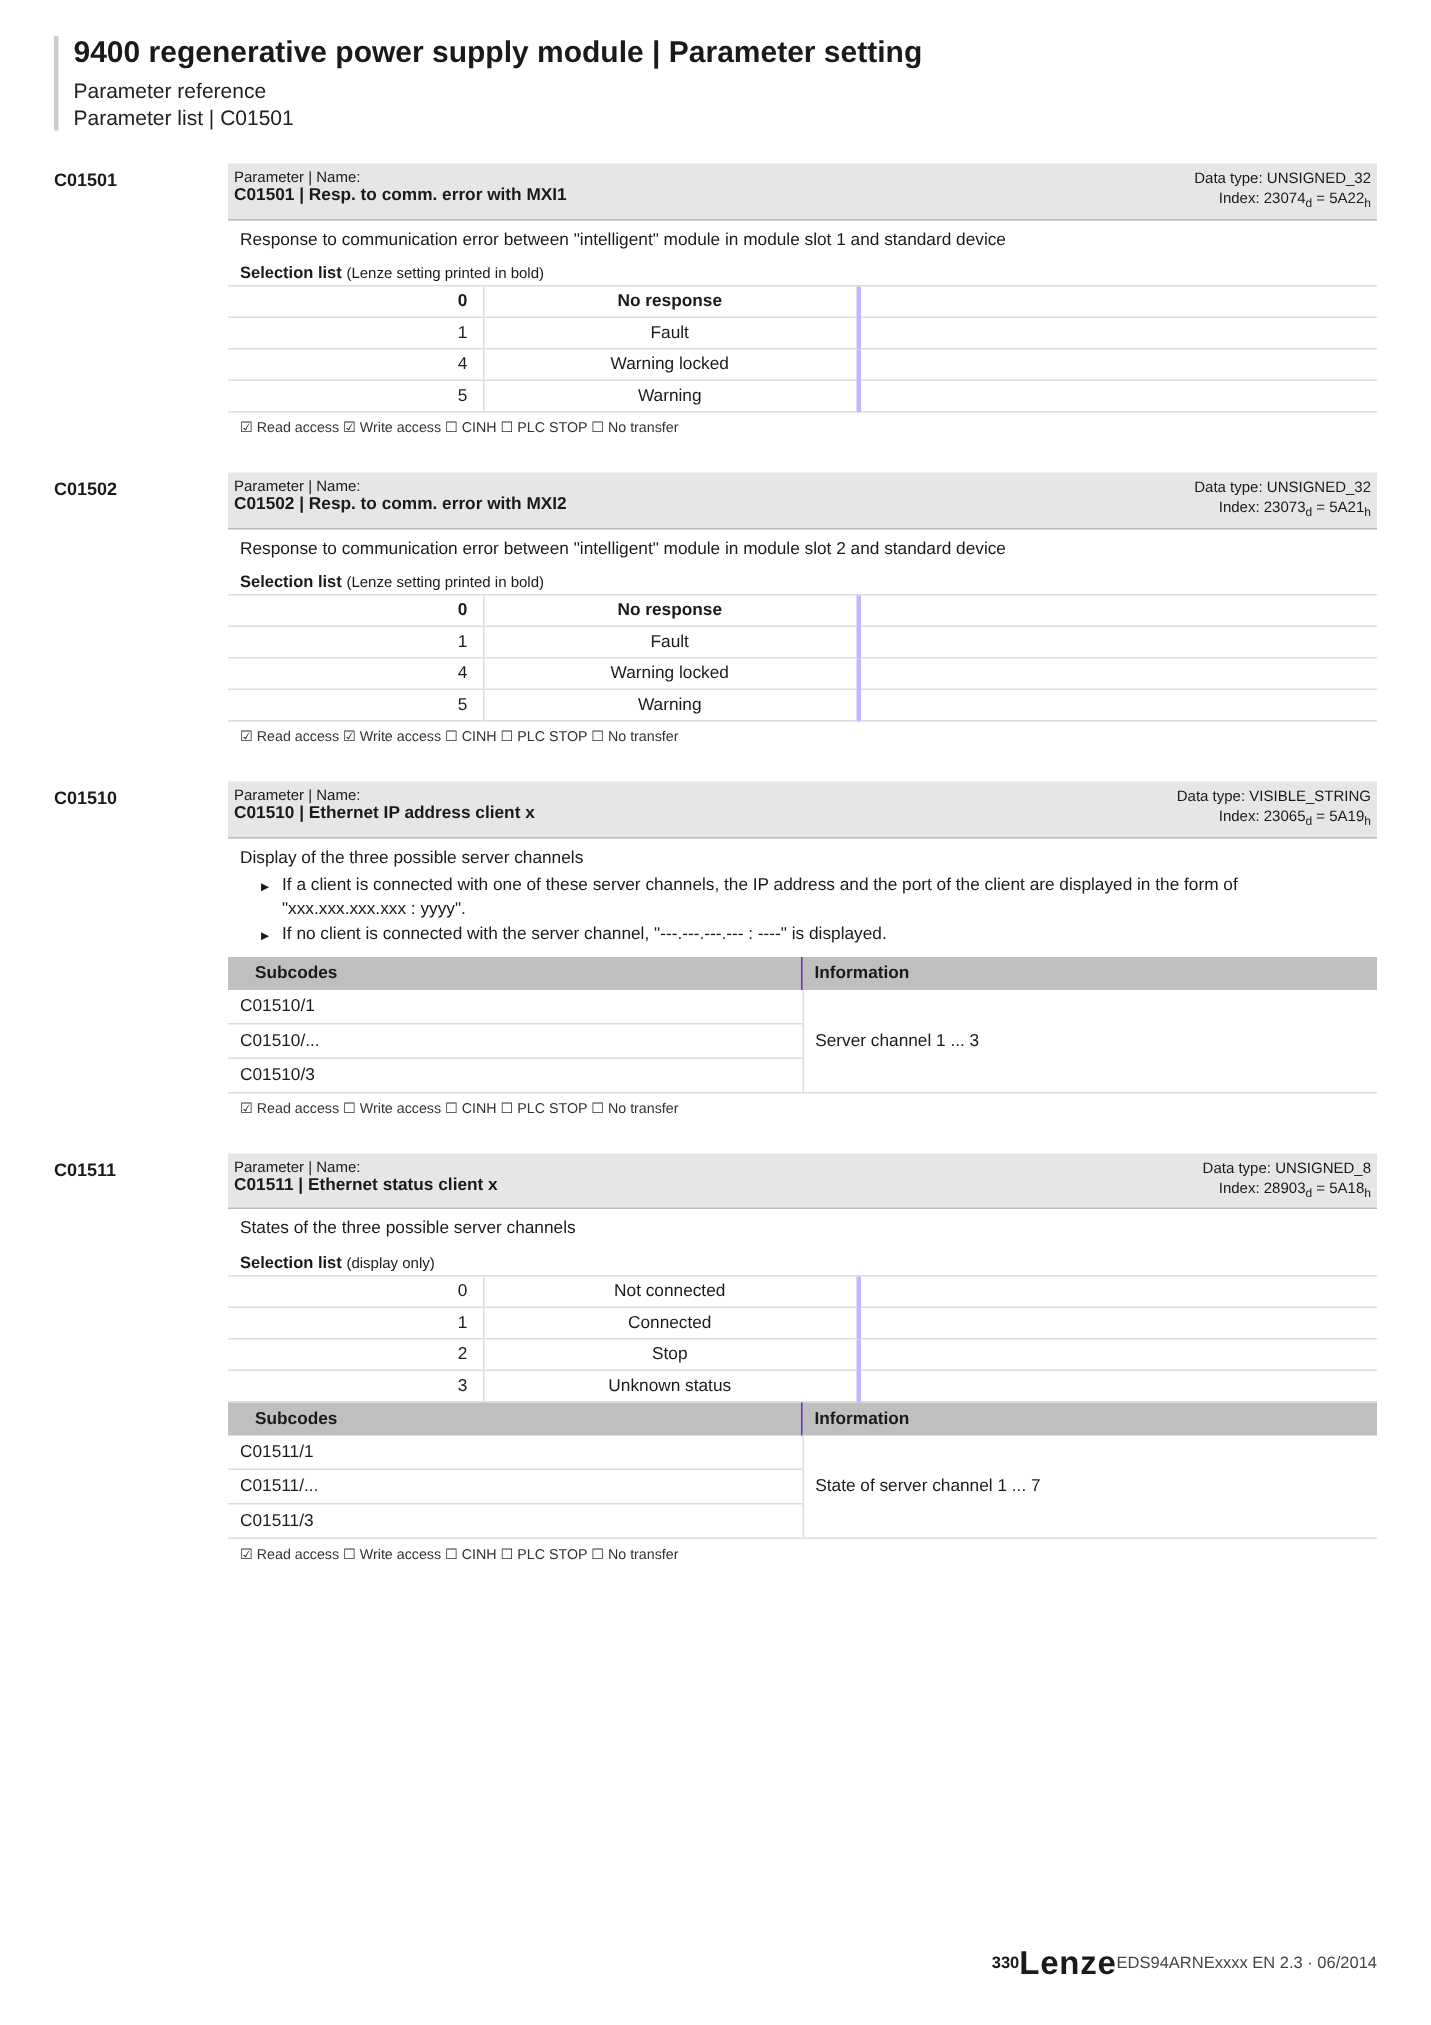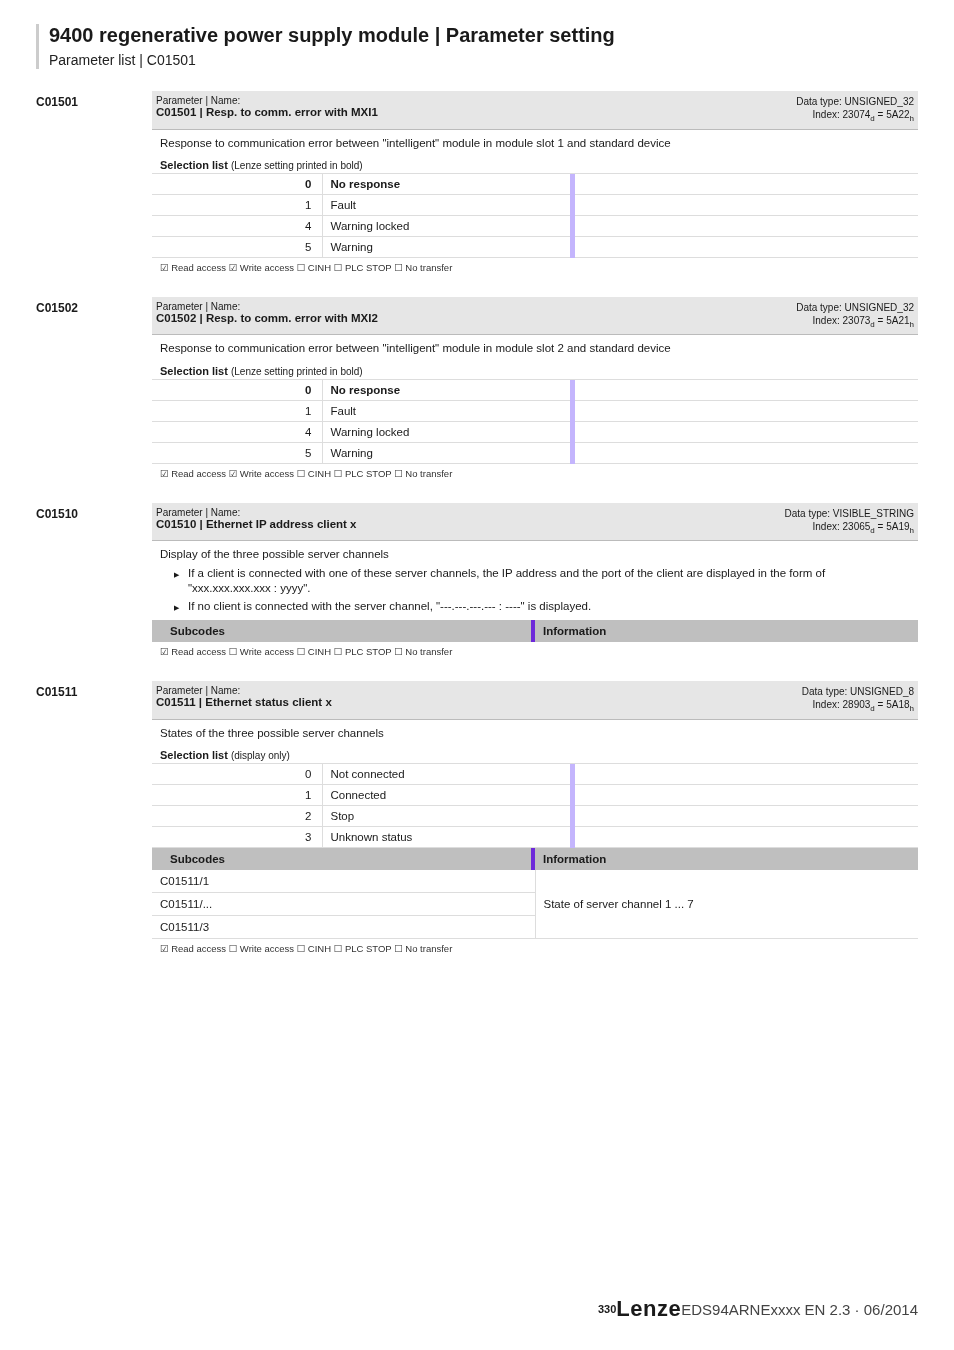--- a/index.html
+++ b/index.html
@@ -39,53 +39,54 @@
   .desc ul { margin: 3px 0 0 18px; list-style: none; }
   .desc ul li { position: relative; padding-left: 10px; margin-bottom: 2px;}
   .desc ul li::before { content:"▶"; font-size:7px; position:absolute; left:-4px; top:4px; }
 
   .sel-title { font-weight: 700; font-size: 11px; padding: 4px 8px 2px; border-bottom: 1px solid #ddd;}
   .sel-title .hint { font-weight: 400; font-size: 10px; }
 
   table.sel { width: 100%; border-collapse: collapse; }
   table.sel td { border-bottom: 1px solid #ddd; padding: 4px 8px; font-size: 11.5px; vertical-align: middle; }
   table.sel td.num { width: 170px; text-align: right; padding-right: 10px; border-right: 1px solid #ddd; }
-  table.sel td.lbl { width: 250px; border-right: 5px solid #c4b5fd; }
+  table.sel td.lbl { width: 250px; border-right: 3px solid #c4b5fd; text-align: center; }
   table.sel td.blank { }
   .bold { font-weight: 700; }
 
   .flags { font-size: 9.5px; padding: 4px 8px; color: #333; }
 
   .subcodes-header {
     display: flex; background: #bfbfbf; font-weight: 700;
     font-size: 11.5px;
   }
   .subcodes-header > div { padding: 5px 8px; }
-  .subcodes-header .c1 { width: 50%; border-right: 4px solid #6d28d9; padding-left: 18px; }
+  .subcodes-header .c1 { width: 50%; border-right: 1px solid #6d28d9; padding-left: 18px; }
   .subcodes-header .c2 { width: 50%; }
 
   table.sub { width: 100%; border-collapse: collapse; }
   table.sub td { border-bottom: 1px solid #ddd; padding: 5px 8px; font-size: 11.5px; }
   table.sub td.c1 { width: 50%; border-right: 1px solid #ddd; }
   table.sub td.c2 { width: 50%; }
 
   .footer {
     position: absolute; bottom: 28px; left: 36px; right: 36px;
     display: flex; justify-content: flex-end; align-items: center;
     font-size: 11px;
   }
   .footer .page { font-weight: 700; }
   .footer .logo { font-size: 22px; font-weight: 800; letter-spacing: 0.5px; }
-  .footer .doc { font-size: 15px; color: #444; }
+  .footer .doc { font-size: 11px; color: #444; }
 </style>
 </head>
 <body>
 
 <div class="header-block">
   <h1>9400 regenerative power supply module | Parameter setting</h1>
+  <div class="subtitle">Parameter reference</div>
   <div class="subtitle">Parameter list | C01501</div>
 </div>
 
 <div class="param-row">
   <div class="param-id">C01501</div>
   <div class="param-body">
     <div class="param-header">
       <div class="ph-left">
         <div class="pn-label">Parameter | Name:</div>
         <div class="pn-main">C01501 | Resp. to comm. error with MXI1</div>
@@ -197,20 +198,34 @@
       <span>Display of the three possible server channels</span>
       <ul>
         <li>If a client is connected with one of these server channels, the IP address and the port of the client are displayed in the form of "xxx.xxx.xxx.xxx : yyyy".</li>
         <li>If no client is connected with the server channel, "---.---.---.--- : ----" is displayed.</li>
       </ul>
     </div>
     <div class="subcodes-header">
       <div class="c1">Subcodes</div>
       <div class="c2">Information</div>
     </div>
+    <table class="sub">
+      <tbody>
+          <tr>
+            <td class="c1">C01510/1</td>
+            <td class="c2" rowspan="3">Server channel 1 ... 3</td>
+          </tr>
+      <tr>
+            <td class="c1">C01510/...</td>
+          </tr>
+      <tr>
+            <td class="c1">C01510/3</td>
+          </tr>
+    </tbody>
+      </table>
     <div class="flags">☑ Read access   ☐ Write access   ☐ CINH   ☐ PLC STOP   ☐ No transfer</div>
   </div>
 </div>
 
 <div class="param-row">
   <div class="param-id">C01511</div>
   <div class="param-body">
     <div class="param-header">
       <div class="ph-left">
         <div class="pn-label">Parameter | Name:</div>

